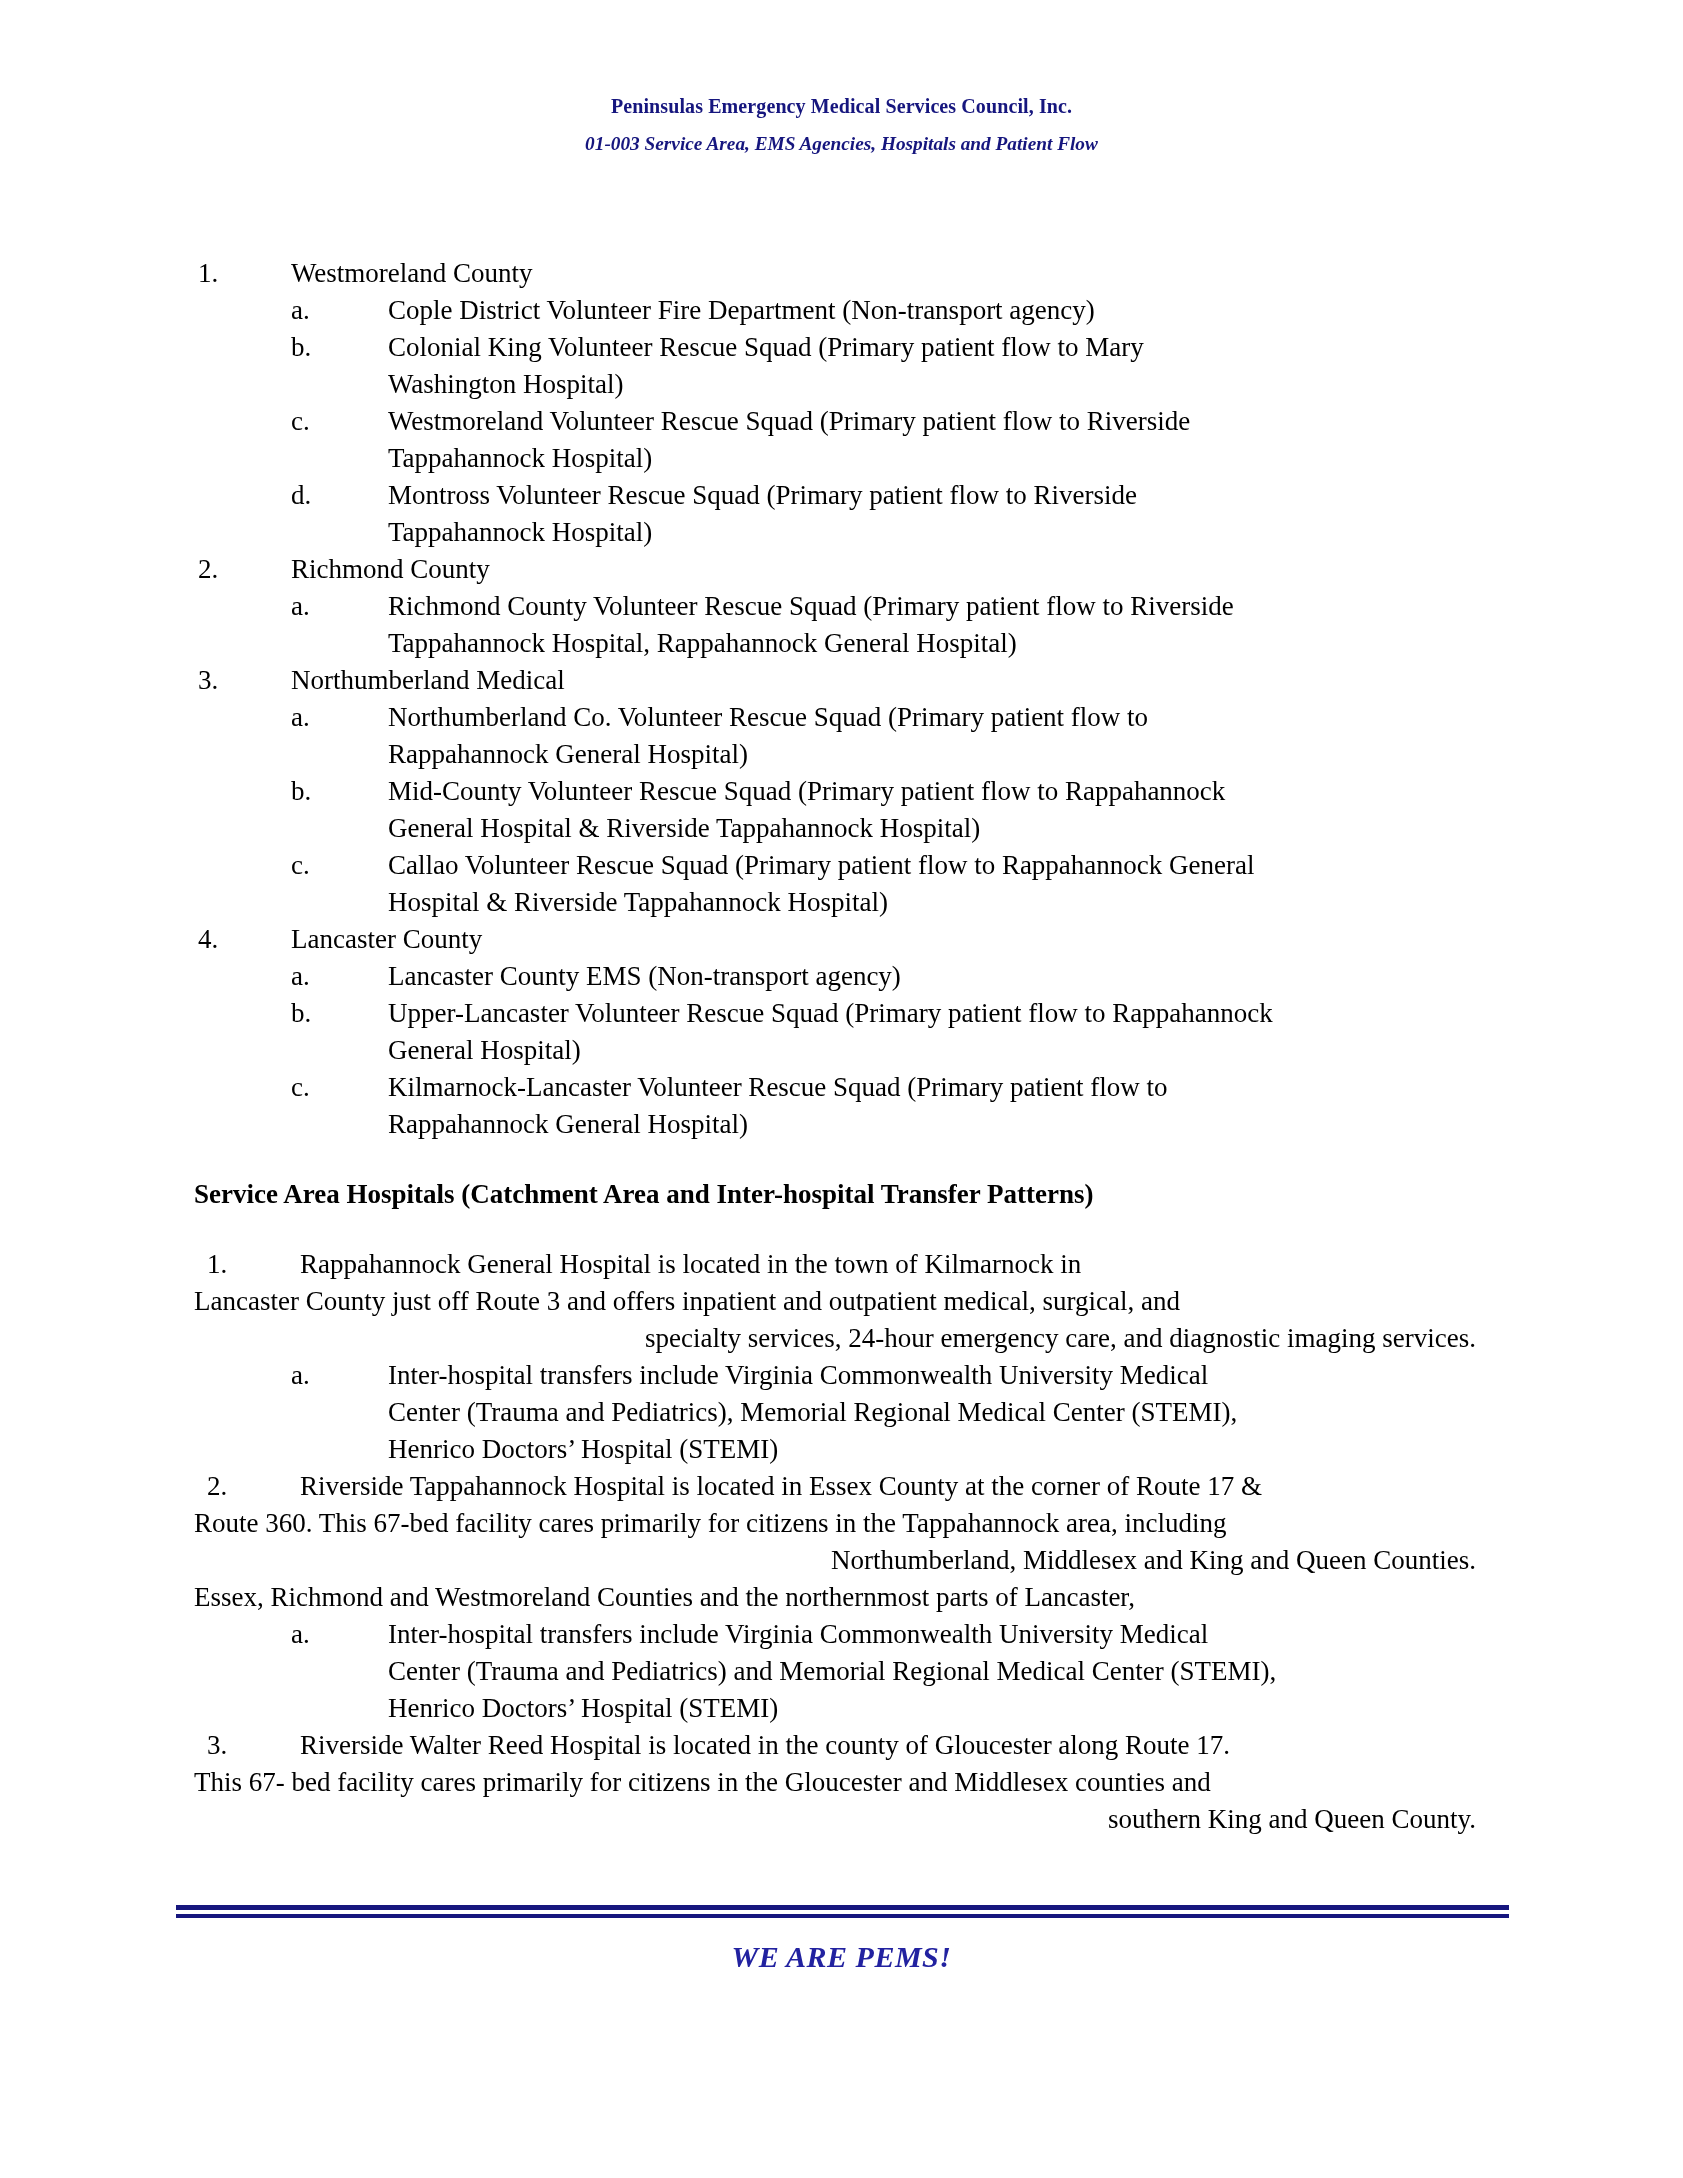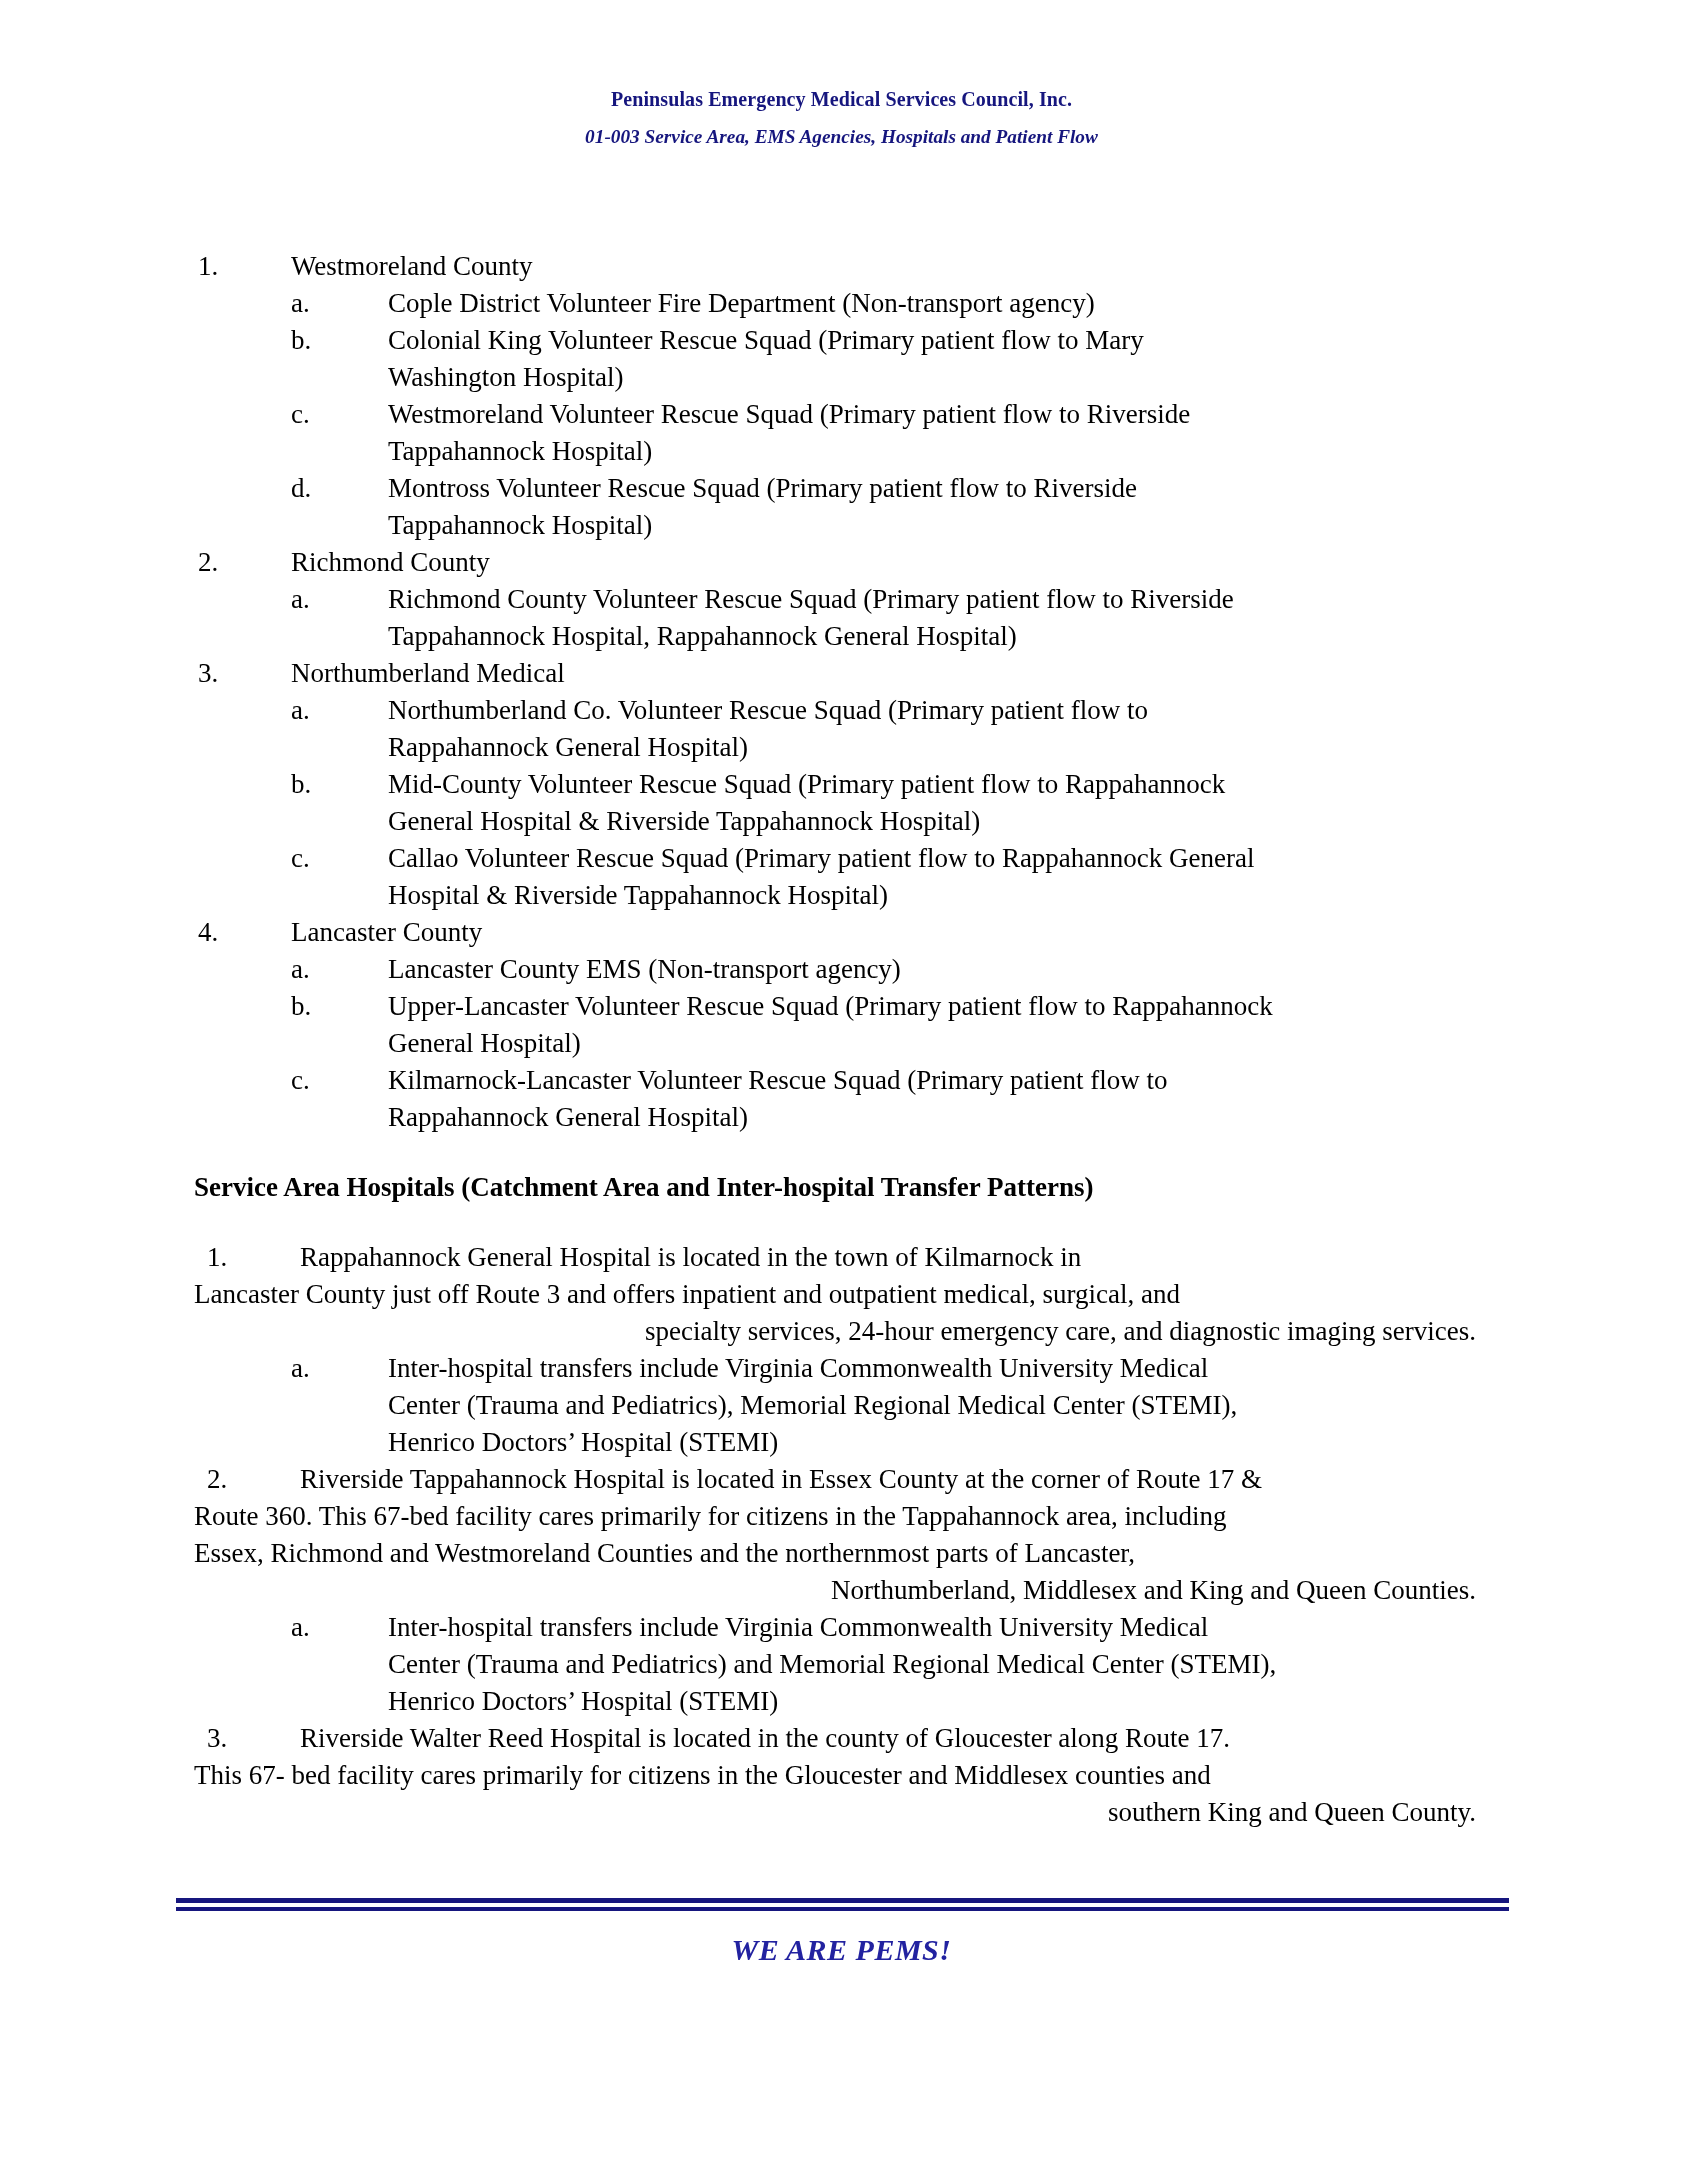--- a/index.html
+++ b/index.html
@@ -11,21 +11,21 @@
     width: 1683px;
     height: 2178px;
     font-family: "Liberation Serif", "DejaVu Serif", serif;
     color: #000000;
     position: relative;
     overflow: hidden;
   }
 
   .page {
     position: absolute;
-    top: 8px; left: 0;
+    top: 15px; left: 0;
     width: 1683px;
     height: 1644px;
     box-sizing: border-box;
   }
 
   
   .doc-header {
     position: absolute;
     top: 79px;
     left: 0;
@@ -290,25 +290,25 @@
     <div class="lvl2 lastline-left">
       <span>Henrico Doctors’ Hospital (STEMI)</span>
     </div>
 
     <div class="para-num">
       <span class="marker">2.</span><span>Riverside Tappahannock Hospital is located in Essex County at the corner of Route 17 &amp;</span>
     </div>
     <div class="plain-line">
       <span>Route 360. This 67-bed facility cares primarily for citizens in the Tappahannock area, including</span>
     </div>
+    <div class="plain-line left">
+      <span>Northumberland, Middlesex and King and Queen Counties.</span>
+    </div>
     <div class="plain-line">
       <span>Essex, Richmond and Westmoreland Counties and the northernmost parts of Lancaster,</span>
-    </div>
-    <div class="plain-line left">
-      <span>Northumberland, Middlesex and King and Queen Counties.</span>
     </div>
 
     <div class="lvl2">
       <span class="marker">a.</span>
       <span>Inter-hospital transfers include Virginia Commonwealth University Medical</span>
     </div>
     <div class="lvl2">
       <span>Center (Trauma and Pediatrics) and Memorial Regional Medical Center (STEMI),</span>
     </div>
     <div class="lvl2 lastline-left">

